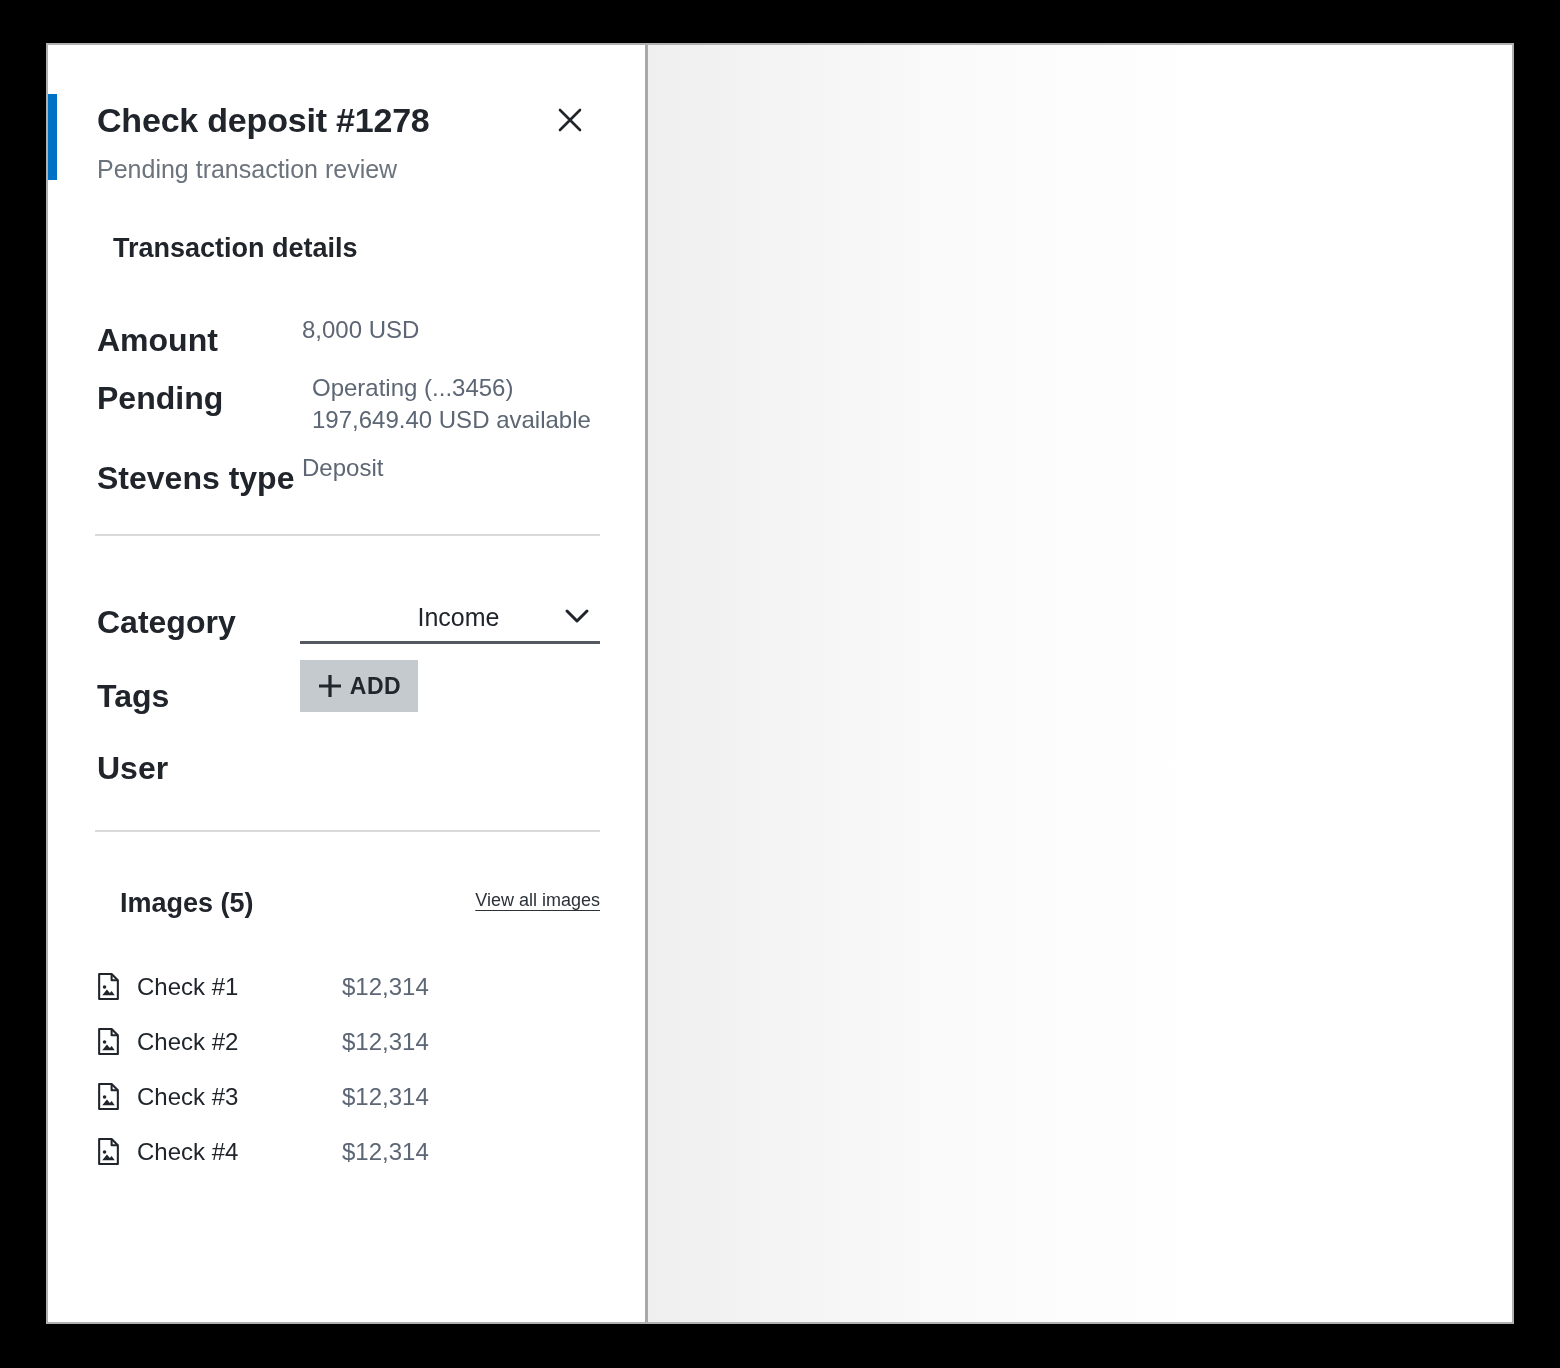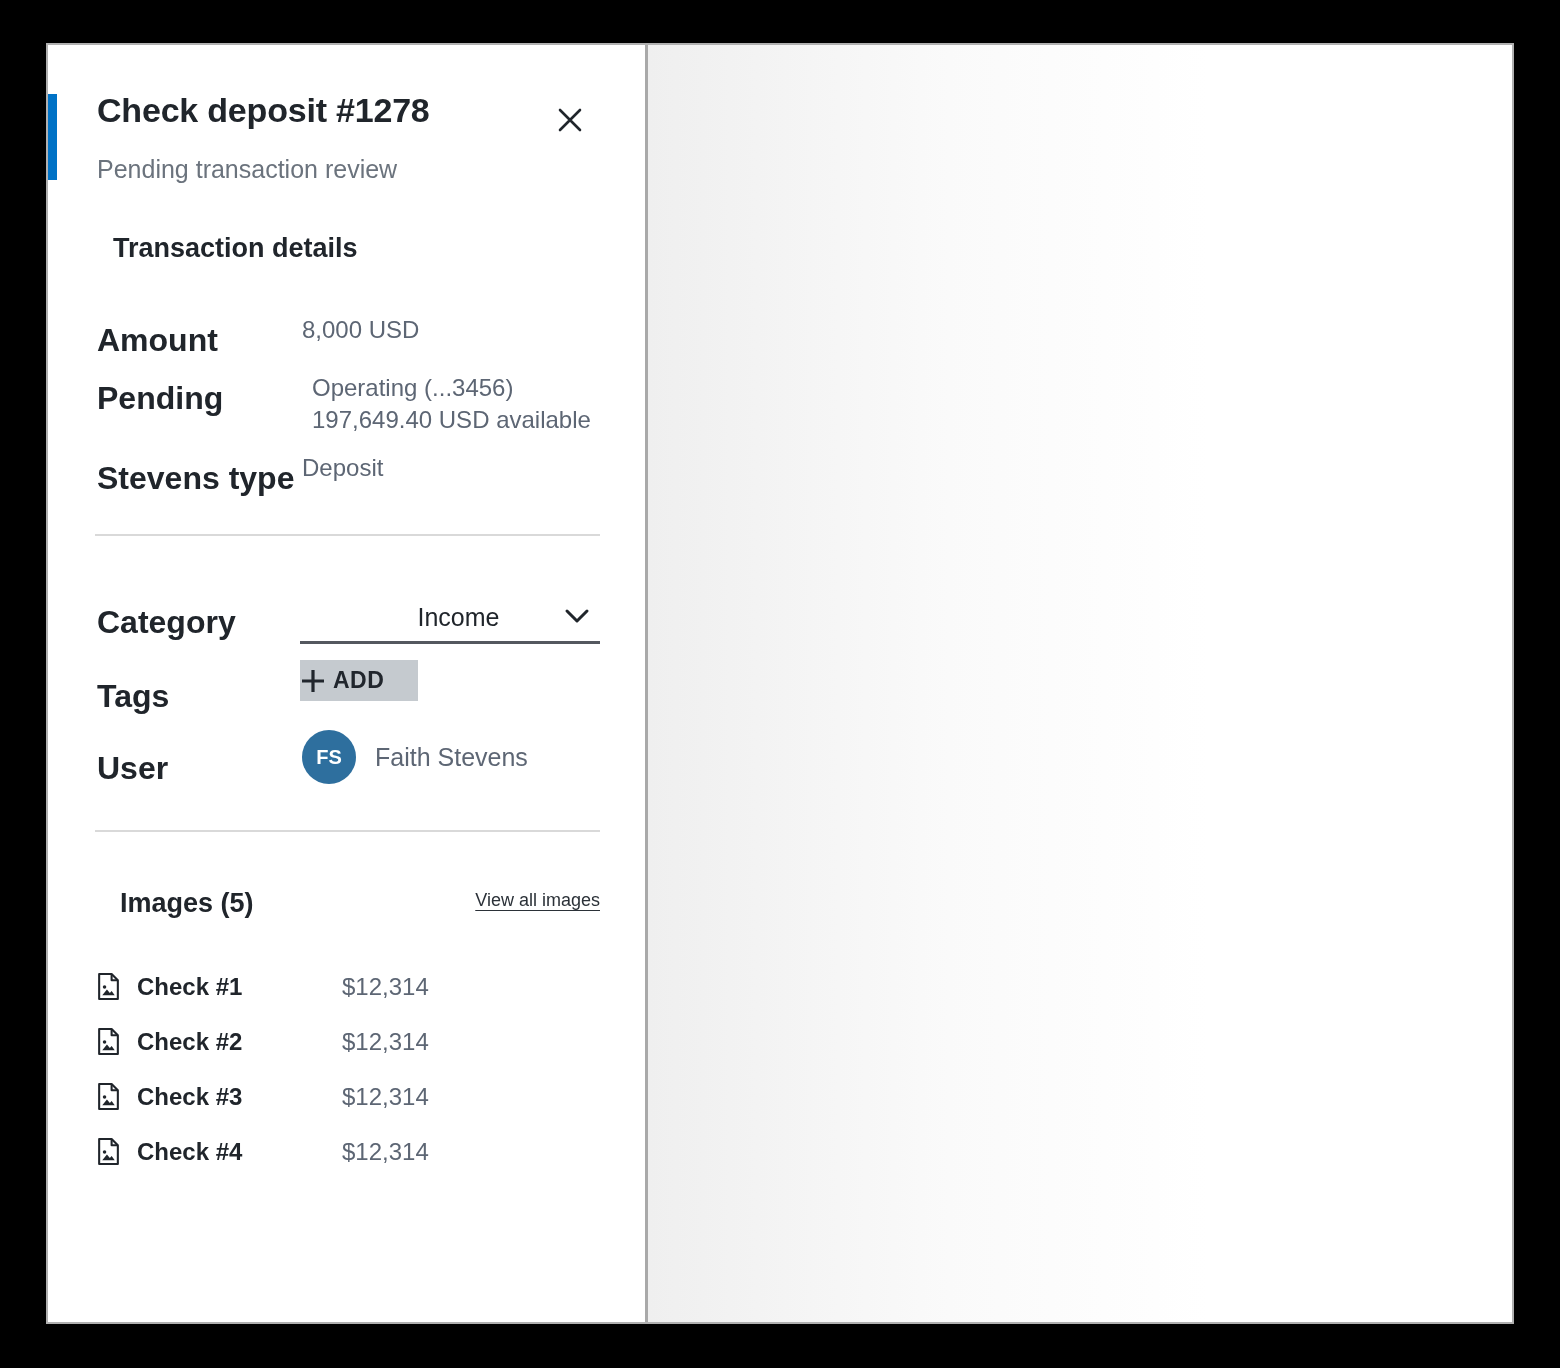--- a/index.html
+++ b/index.html
@@ -37,21 +37,21 @@
     background: linear-gradient(to right, #efefef 0px, #fafafa 300px, #ffffff 560px);
   }
   .accent-bar {
     position: absolute;
     left: 0; top: 49px;
     width: 9px; height: 86px;
     background: #0072c6;
   }
   .drawer-title {
     position: absolute;
-    left: 49px; top: 46px;
+    left: 49px; top: 56px;
     font-size: 34px; font-weight: 700;
     color: #20252b;
     letter-spacing: -0.2px;
   }
   .drawer-subtitle {
     position: absolute;
     left: 49px; top: 110px;
     font-size: 25px; color: #6b737d;
   }
   .close-button {
@@ -103,24 +103,24 @@
     font-size: 25px; color: #20252b;
   }
   .category-field .chev {
     position: absolute;
     right: 10px; top: 14px;
   }
   
   .add-button {
     position: absolute;
     left: 252px; top: 615px;
-    width: 118px; height: 41px;
+    width: 118px; height: 52px;
     background: #c5cacf;
     border: none;
-    display: flex; align-items: center; 
+    display: flex; align-items: center; justify-content: center;
     gap: 7px;
     cursor: pointer;
   }
   .add-button .label {
     font-size: 23px; font-weight: 600;
     color: #21262d; letter-spacing: 0.5px;
   }
   
   .user-chip {
     position: absolute;
@@ -155,21 +155,21 @@
     position: relative;
     display: flex; align-items: center;
   }
   .check-row .icon-wrap {
     position: absolute; left: 49px;
     width: 24px; height: 28px;
     display: flex; align-items: center;
   }
   .check-row .check-name {
     position: absolute; left: 89px;
-    font-size: 24px; font-weight: 700;
+    font-size: 24px; font-weight: 400;
     color: #20252b;
   }
   .check-row .check-amount {
     position: absolute; left: 294px;
     font-size: 24px; color: #5d6674;
   }
 </style>
 </head>
 <body>
 
@@ -213,24 +213,20 @@
 
     <div class="row-label" style="top:627px;">Tags</div>
     <button class="add-button">
       <svg width="26" height="26" viewBox="0 0 26 26">
         <path d="M13 2 V24 M2 13 H24" stroke="#21262d" stroke-width="3.2" fill="none"></path>
       </svg>
       <span class="label">ADD</span>
     </button>
 
     <div class="row-label" style="top:699px;">User</div>
-    <div class="user-chip">
-      <div class="avatar">FS</div>
-      <div class="user-name">Faith Stevens</div>
-    </div>
 
     <div class="divider" style="top:785px;"></div>
 
     <h2 class="section-heading" style="top:843px;margin-left:23px;">Images (5)</h2>
     <a class="view-all-link">View all images</a>
 
     <div class="check-list">
 
       <div class="check-row">
         <span class="icon-wrap">

